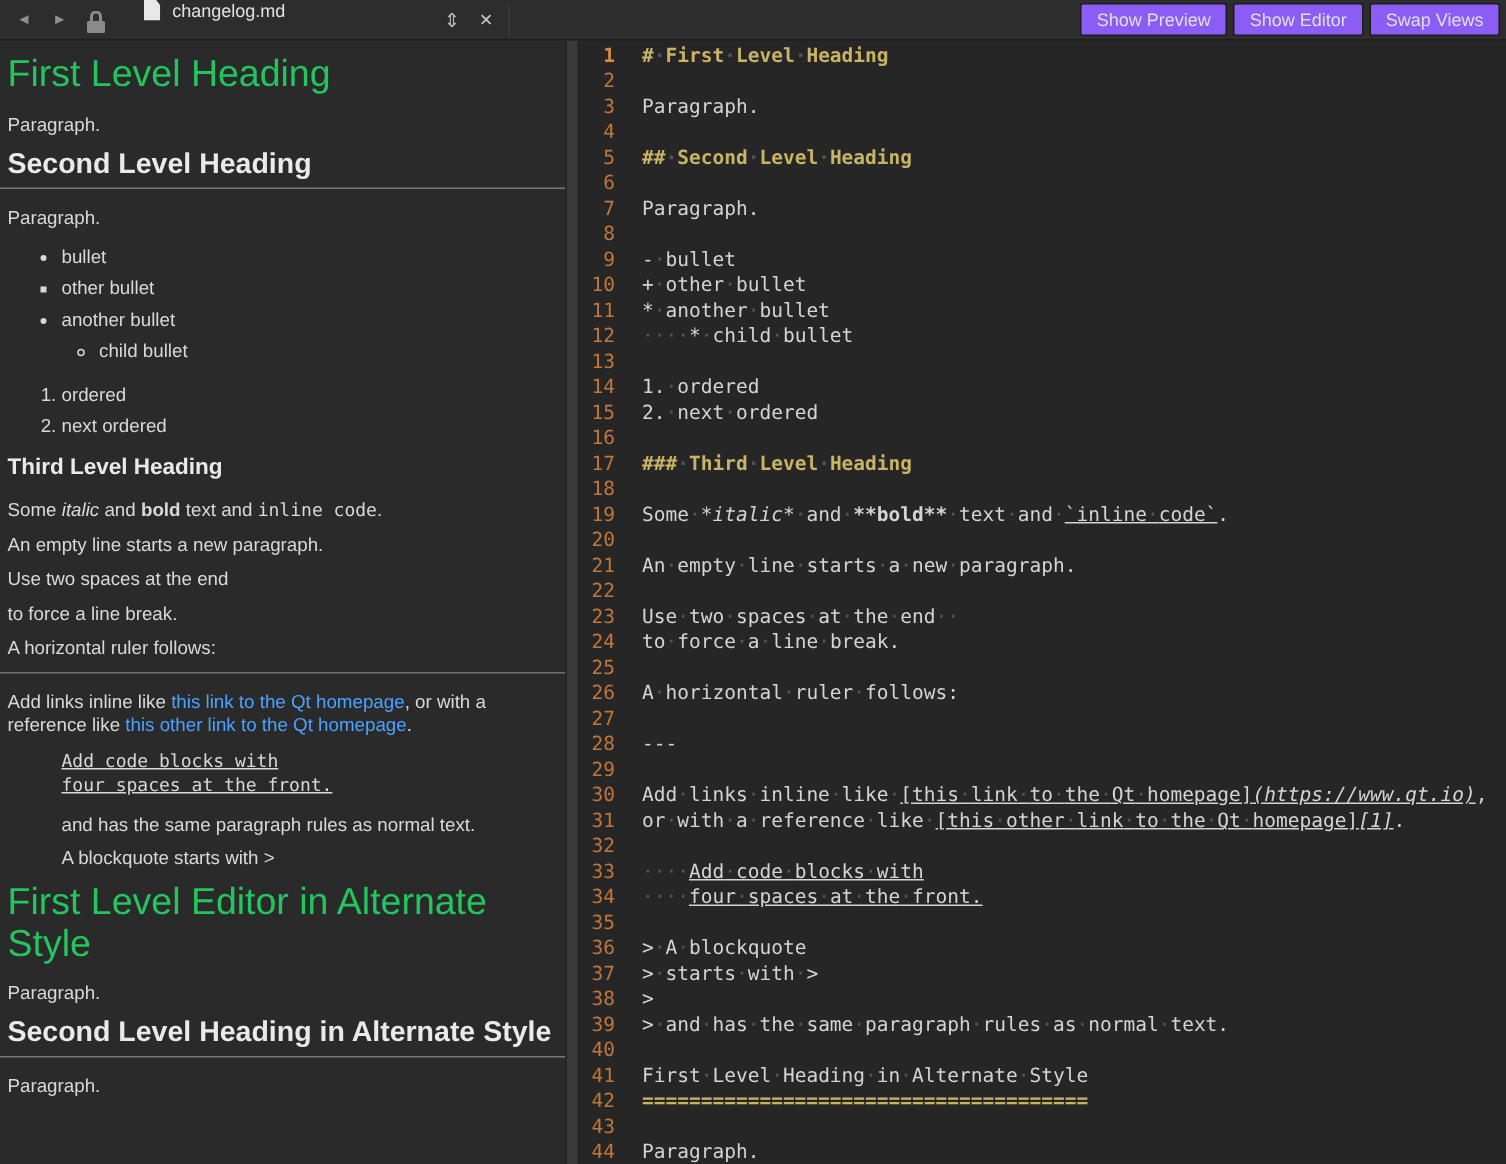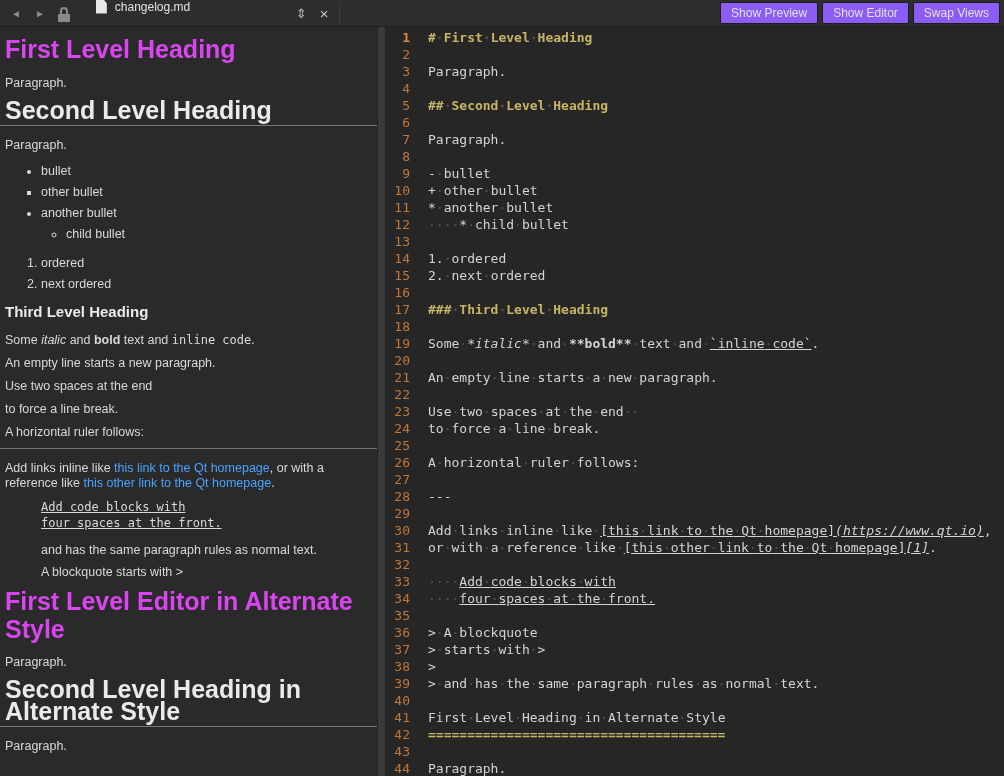--- a/index.html
+++ b/index.html
@@ -35,23 +35,23 @@
 
   
   .main { flex: 1; display: flex; overflow: hidden; }
 
   
   .preview {
     width: 377px; flex: none; overflow: hidden;
     background: var(--preview-bg, #2a2a2a); color: #d9d9d9;
     font-size: 12.5px; padding: 6px 8px 0 5px;
   }
-  .preview h1 { font-size: 25px; line-height: 28px; font-weight: bold; color: #d946ef; margin: 2px 0 13px; }
+  .preview h1 { font-size: 25px; line-height: 28px; font-weight: normal; color: #22c55e; margin: 2px 0 13px; }
   .preview h1.alt { margin-top: 6px; margin-bottom: 12px; }
-  .preview h2 { font-size: 25px; line-height: 22px; font-weight: bold; color: #eaeaea;
+  .preview h2 { font-size: 19px; line-height: 22px; font-weight: bold; color: #eaeaea;
     padding: 0 0 4px 5px; margin: 0 -8px 12px -5px; border-bottom: 1px solid #787878; }
   .preview h3 { font-size: 15px; line-height: 18px; font-weight: bold; color: #eaeaea; margin: 6px 0 12px; }
   .para { line-height: 15px; margin-bottom: 8px; }
   .preview ul, .preview ol { margin: 0 0 8px 0; padding-left: 36px; }
   .preview li { line-height: 21px; }
   .preview li.disc { list-style-type: disc; }
   .preview li.square { list-style-type: square; }
   .preview li.circle { list-style-type: circle; }
   .preview li ul { margin: 0; padding-left: 25px; }
   .code-inline, .codeblock { font-family: "DejaVu Sans Mono", monospace; font-size: 12px; }

